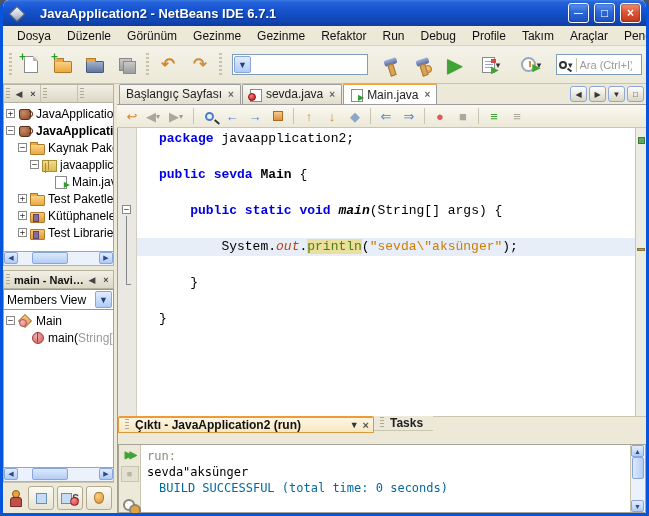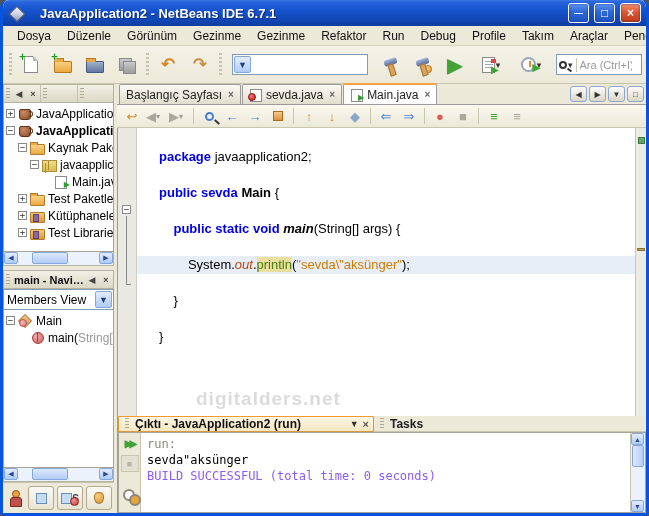--- a/index.html
+++ b/index.html
@@ -191,40 +191,40 @@
   .ic-find::after { content:""; position:absolute; left:7px; top:7px; width:6px; height:2px; background:#333; transform:rotate(40deg); }
   .ic-hbox { width:10px; height:10px; background:linear-gradient(180deg,#F6C98F,#E0913C); border:1px solid #A96A22; }
 
   
   .editor { flex:1; display:flex; min-height:0; background:#fff; border-left:1px solid #9B9B9B; position:relative; }
   .gutter { width:19px; flex:none; background:#E9E8E2; border-right:1px solid #D0CEC2; position:relative; }
   .fold-minus { position:absolute; left:4px; width:9px; height:9px; border:1px solid #888; background:#fff;
     font-size:9px; line-height:7px; text-align:center; color:#333; font-family:"DejaVu Sans Mono",monospace; }
   .fold-line { position:absolute; left:8px; width:1px; background:#888; }
   .fold-foot { position:absolute; left:8px; width:5px; height:1px; background:#888; }
-  .code { flex:1; font-family:Liberation Sans, sans-serif; font-size:13px;
-    padding-top:20px; overflow:hidden; position:relative; }
+  .code { flex:1; font-family:Liberation Mono, monospace; font-size:13px;
+    padding-top:2px; overflow:hidden; position:relative; }
   .cl { height:18px; line-height:18px; padding-left:22px; white-space:pre; }
   .cl.hl-line { background:#E8EEF7; }
   .t-kw { color:#0000E6; font-weight:bold; }
   .t-pl { color:#000; }
   .t-cls { color:#000; font-weight:bold; }
   .t-mtd { color:#000; font-weight:bold; font-style:italic; }
   .t-fld { color:#c2410c; font-style:italic; }
   .t-str { color:#CE7B00; }
   .t-hl { color:#4d7c0f; background:#EBDF9E; }
   .estripe { width:11px; flex:none; background:#EDECE3; border-left:1px solid #C8C5B5; position:relative; }
   .e-ok { position:absolute; top:9px; left:2px; width:7px; height:7px; background:#62A862; border:1px solid #3E7A3E; }
   .e-mark { position:absolute; left:1px; width:8px; height:3px; background:#B9A14E; border:1px solid #8A7430; }
   .watermark { position:absolute; left:78px; bottom:6px; font-size:19px; font-weight:bold;
     color:rgba(175,175,175,0.45); letter-spacing:1px; }
 
   
   .output { height:97px; flex:none; display:flex; flex-direction:column; border-left:1px solid #9B9B9B; }
-  .out-tabs { height:16px; flex:none; display:flex; align-items:flex-end; background:#ECE9D8; }
+  .out-tabs { height:28px; flex:none; display:flex; align-items:flex-start; background:#ECE9D8; }
   .out-tab-active { display:flex; align-items:center; gap:4px; width:256px; padding:0 4px; font-size:12px;
     font-weight:bold; color:#111; background:linear-gradient(180deg,#FEF6E3,#F6E7C2);
     border:1px solid #DA9A40; border-top:2px solid #EF9A35; border-radius:2px 2px 0 0; }
   .out-tab { display:flex; align-items:center; gap:4px; padding:0 10px 0 4px; font-size:12px; font-weight:bold;
     color:#222; background:#ECE9D8; border-bottom:1px solid #C9C5AF; }
   .ot-ddbtn { margin-left:auto; font-size:9px; color:#333; }
   .ot-x { font-size:11px; color:#555; font-weight:bold; }
   .out-body { flex:1; display:flex; min-height:0; background:#fff; border:1px solid #A8A49A; }
   .out-gutter { width:22px; flex:none; background:#ECE9D8; border-right:1px solid #C9C5AF;
     display:flex; flex-direction:column; align-items:center; padding-top:2px; gap:3px; }
@@ -235,21 +235,21 @@
   .ic-gears { position:relative; width:16px; height:14px; margin-top:14px; }
   .ic-gears::before { content:""; position:absolute; left:1px; top:0; width:8px; height:8px; border-radius:50%;
     border:2px solid #8A8778; background:#fff; }
   .ic-gears::after { content:""; position:absolute; left:7px; top:5px; width:8px; height:8px; border-radius:50%;
     border:2px solid #8A8778; background:#E6A23C; }
   .out-text { flex:1; font-family:"DejaVu Sans Mono","Liberation Mono",monospace; font-size:12px;
     padding:3px 0 0 6px; overflow:hidden; }
   .ol { height:16px; line-height:16px; white-space:pre; }
   .ol.gray { color:#8A8A7A; }
   .ol.plain { color:#000; }
-  .ol.green { color:#8b5cf6; }
+  .ol.green { color:#0369a1;margin-left:12px; }
   .vscroll { width:15px; flex:none; display:flex; flex-direction:column; background:#ECF2FB; border-left:1px solid #C9C5AF; }
   .sthumb-v { width:12px; height:22px; margin:0 0 0 1px; border-radius:2px;
     background:linear-gradient(90deg,#DCE9FC,#B4CDF5); border:1px solid #86A7DC; }
   .vsp { flex:1; }
 
   
   .statusbar { height:24px; flex:none; display:flex; align-items:center; background:#ECE9D8;
     border-top:1px solid #fff; box-shadow:0 -1px 0 #C9C5AF; font-size:12px; color:#111; padding-left:6px; }
   .sb-msg { flex:1; white-space:nowrap; overflow:hidden; }
   .sb-group { display:flex; align-items:center; gap:4px; padding:0 6px; height:18px;
@@ -488,21 +488,21 @@
           </span>
         <span class="mini-btn">
             <span class="mb-orange"></span>
           </span>
       </div>
     </div>
 
     <div class="rightcol">
 
       <div class="tabrow">
-        <span id="edtabs" style="display:flex;align-items:flex-end">
+        <span id="edtabs" style="display:flex;align-items:center">
             <div class="edtab">
               <span>Başlangıç Sayfası</span>
               <span class="tab-x">×</span>
             </div>
             <div class="edtab">
               <span class="tab-icon i-javaerr"></span>
               <span>sevda.java</span>
               <span class="tab-x">×</span>
             </div>
             <div class="edtab active">
@@ -597,21 +597,20 @@
             <div class="cl"><span class="t-kw">public</span><span class="t-pl"> </span><span class="t-kw">sevda</span><span class="t-pl"> </span><span class="t-cls">Main</span><span class="t-pl"> {</span></div>
             <div class="cl"></div>
             <div class="cl"><span class="t-pl">    </span><span class="t-kw">public</span><span class="t-pl"> </span><span class="t-kw">static</span><span class="t-pl"> </span><span class="t-kw">void</span><span class="t-pl"> </span><span class="t-mtd">main</span><span class="t-pl">(String[] args) {</span></div>
             <div class="cl"></div>
             <div class="cl hl-line"><span class="t-pl">        System.</span><span class="t-fld">out</span><span class="t-pl">.</span><span class="t-hl">println</span><span class="t-pl">(</span><span class="t-str">"sevda\"aksünger"</span><span class="t-pl">);</span></div>
             <div class="cl"></div>
             <div class="cl"><span class="t-pl">    }</span></div>
             <div class="cl"></div>
             <div class="cl"><span class="t-pl">}</span></div>
           </div>
-        <div class="watermark">digitalders.net</div>
         <div class="estripe">
           <div class="e-ok"></div>
           <div class="e-mark" style="top:120px"></div>
         </div>
       </div>
 
       <div class="output">
         <div class="out-tabs">
           <div class="out-tab-active">
             <span class="ph-grip"></span>

